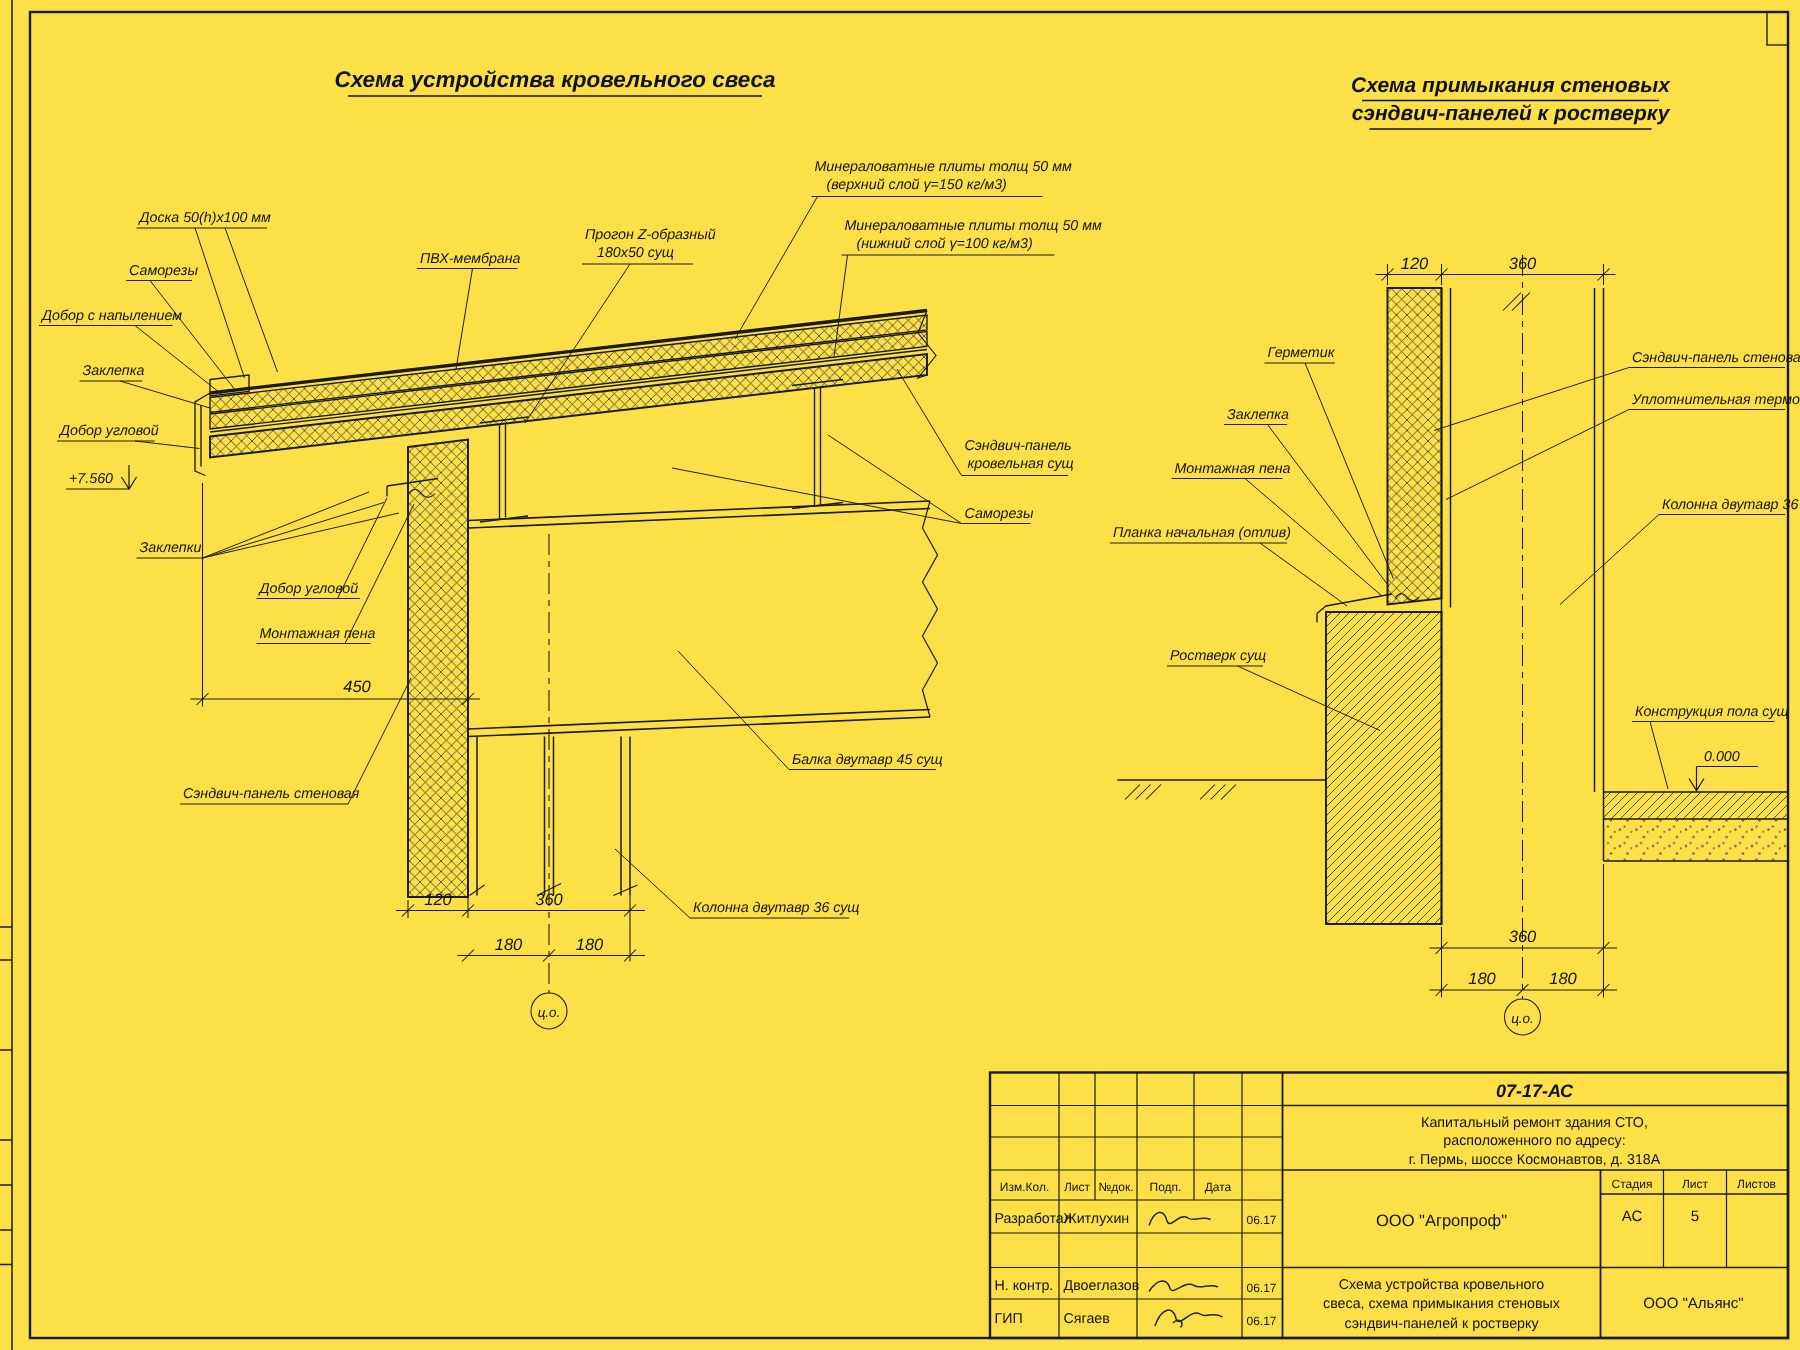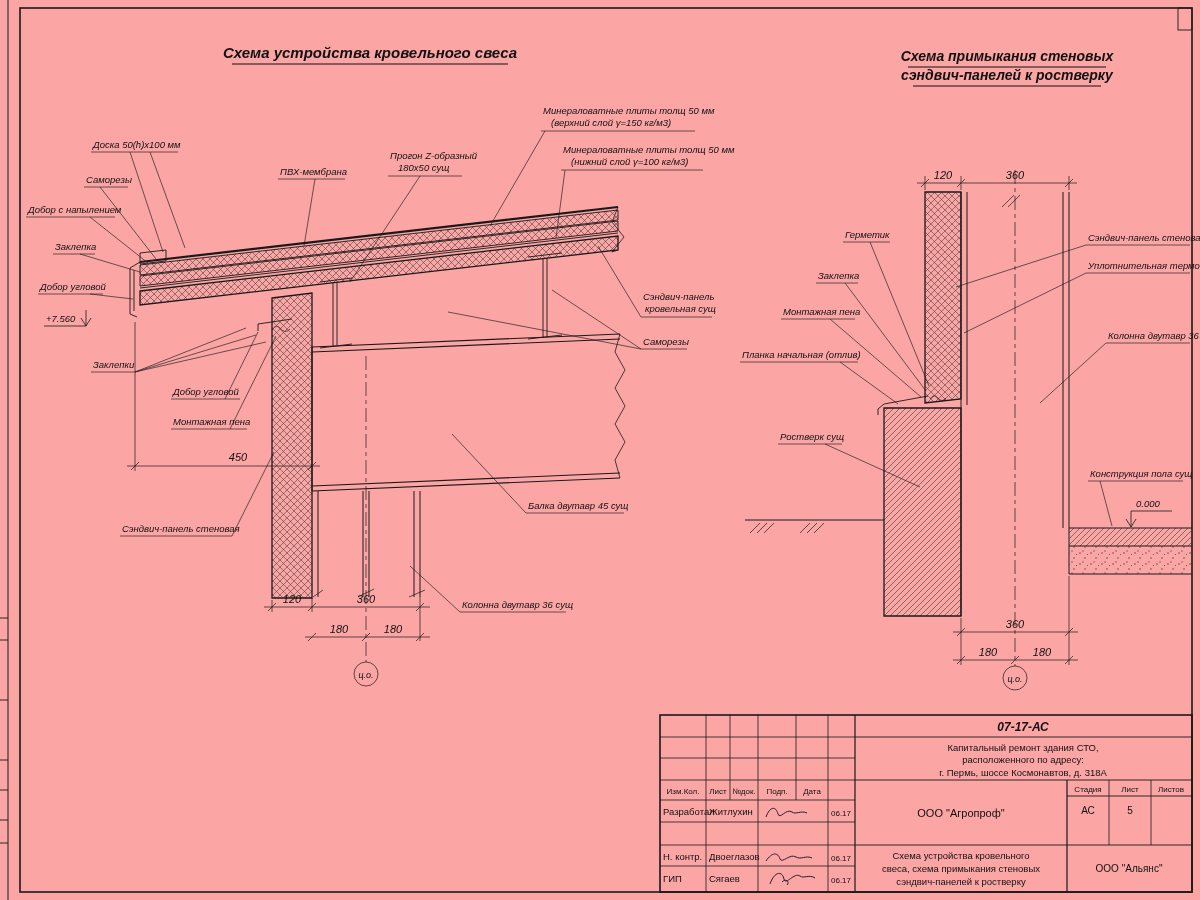--- a/index.html
+++ b/index.html
@@ -1,17 +1,17 @@
 <!DOCTYPE html>
 <html><head>
 <meta charset="utf-8">
 <style>
   *{box-sizing:border-box}
   html,body{margin:0;padding:0;background:#ffffff}
-  .sheet{position:relative;width:1200px;height:900px;background:#fca5a5;overflow:hidden;
+  .sheet{position:relative;width:1200px;height:900px;background:#fde047;overflow:hidden;
          font-family:"Liberation Sans",sans-serif}
   svg{position:absolute;left:0;top:0;display:block}
   text{stroke:none;fill:#111}
   .ti {font:italic 700 15px "Liberation Sans",sans-serif;text-anchor:middle}
   .ti2{font:italic 700 14px "Liberation Sans",sans-serif;text-anchor:middle}
   .lb {font:italic 9.5px "Liberation Sans",sans-serif}
   .dm {font:italic 11px "Liberation Sans",sans-serif;text-anchor:middle}
   .co {font:italic 9px "Liberation Sans",sans-serif;text-anchor:middle}
   .tb {font:9.5px "Liberation Sans",sans-serif}
   .tbc{font:9.5px "Liberation Sans",sans-serif;text-anchor:middle}

